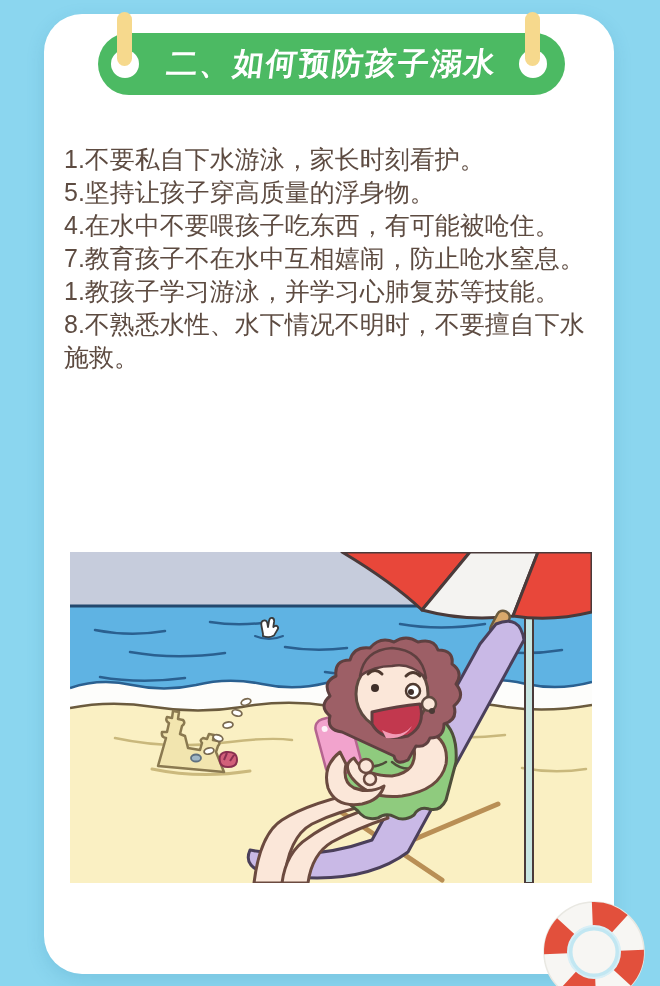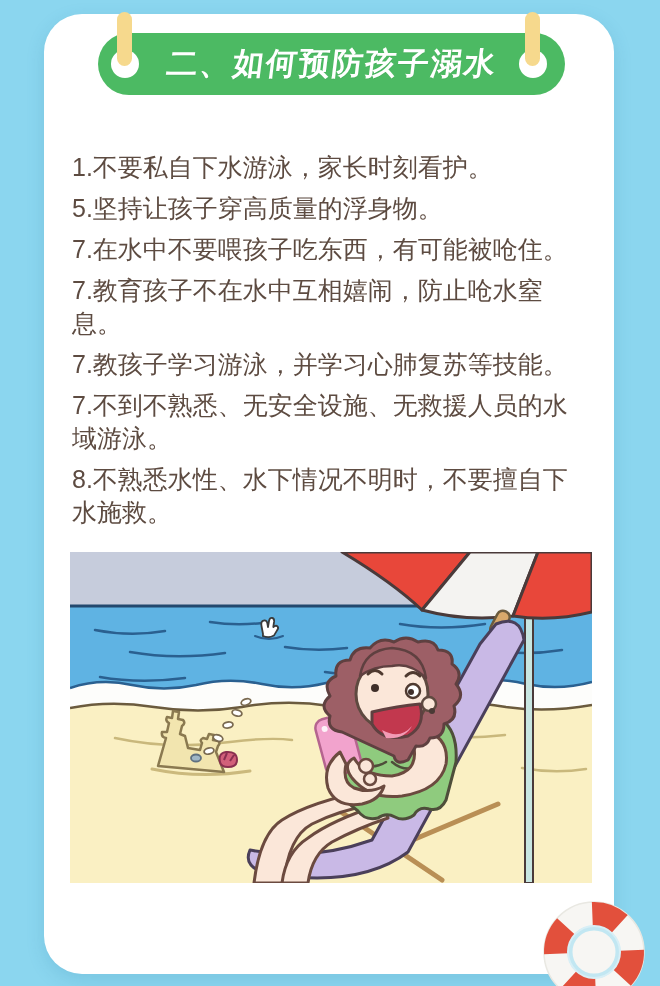--- a/index.html
+++ b/index.html
@@ -41,21 +41,21 @@
     position:absolute; width:28px; height:28px; top:50px;
     background:var(--pinhole); border-radius:50%; z-index:2;
   }
   .pinhole.left{left:111px;} .pinhole.right{left:519px;}
   .tips{
     position:absolute; left:64px; top:143px; width:528px;
     margin:0; padding:0; list-style:none;
     color:var(--text); font-size:25px; line-height:33px; font-weight:500;
     letter-spacing:0; word-break:break-all;
   }
-  .tips li{margin:8px; padding:0;}
+  .tips li{margin:0; padding:0;}
   .illustration{
     position:absolute; left:70px; top:552px; width:522px; height:331px;
   }
   .lifebuoy{
     position:absolute; left:528px; top:890px; width:132px; height:96px; z-index:5;
   }
 </style>
 </head>
 <body>
 
@@ -66,24 +66,23 @@
     <span class="banner-title">二、如何预防孩子溺水</span>
   </div>
   <div class="pinhole left"></div>
   <div class="pinhole right"></div>
   <div class="pin left"></div>
   <div class="pin right"></div>
 
   <ul class="tips">
     <li>1.不要私自下水游泳，家长时刻看护。</li>
     <li>5.坚持让孩子穿高质量的浮身物。</li>
-    <li>7.在水中不要喂孩子吃东西，有可能被呛住。</li>
+    <li>4.在水中不要喂孩子吃东西，有可能被呛住。</li>
     <li>7.教育孩子不在水中互相嬉闹，防止呛水窒息。</li>
-    <li>7.教孩子学习游泳，并学习心肺复苏等技能。</li>
-    <li>7.不到不熟悉、无安全设施、无救援人员的水域游泳。</li>
+    <li>1.教孩子学习游泳，并学习心肺复苏等技能。</li>
     <li>8.不熟悉水性、水下情况不明时，不要擅自下水施救。</li>
   </ul>
 
   <svg class="illustration" viewBox="0 0 522 331">
 
     <rect x="0" y="0" width="522" height="54" style="fill:var(--sky)"></rect>
 
     <rect x="0" y="53" width="522" height="105" style="fill:var(--sea)"></rect>
     <path d="M0,54 H522" stroke="#23486E" stroke-width="3" fill="none"></path>
     <g stroke="#2A6090" stroke-width="2.5" fill="none" stroke-linecap="round">

